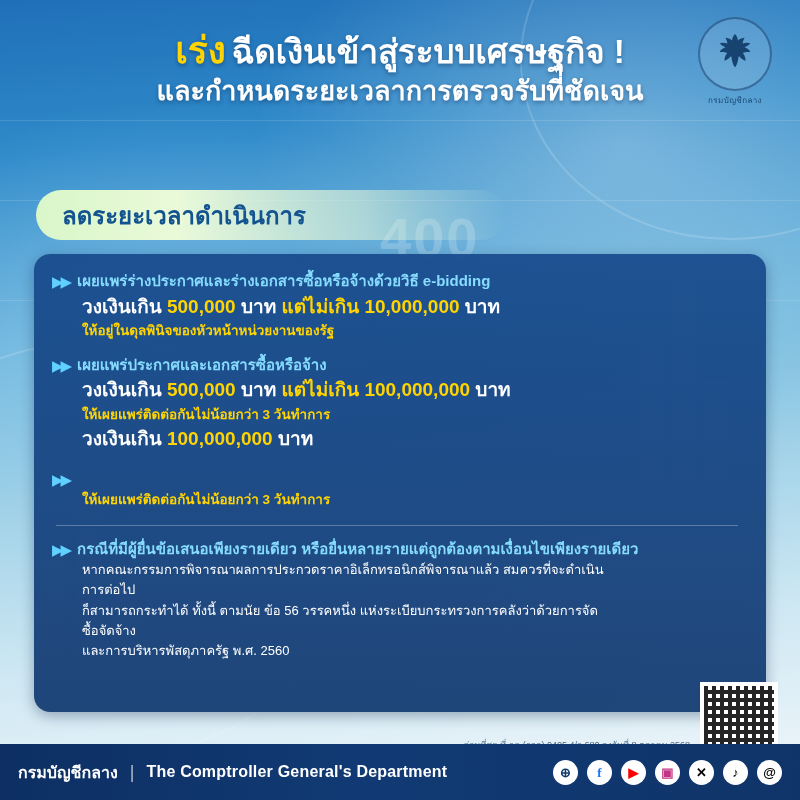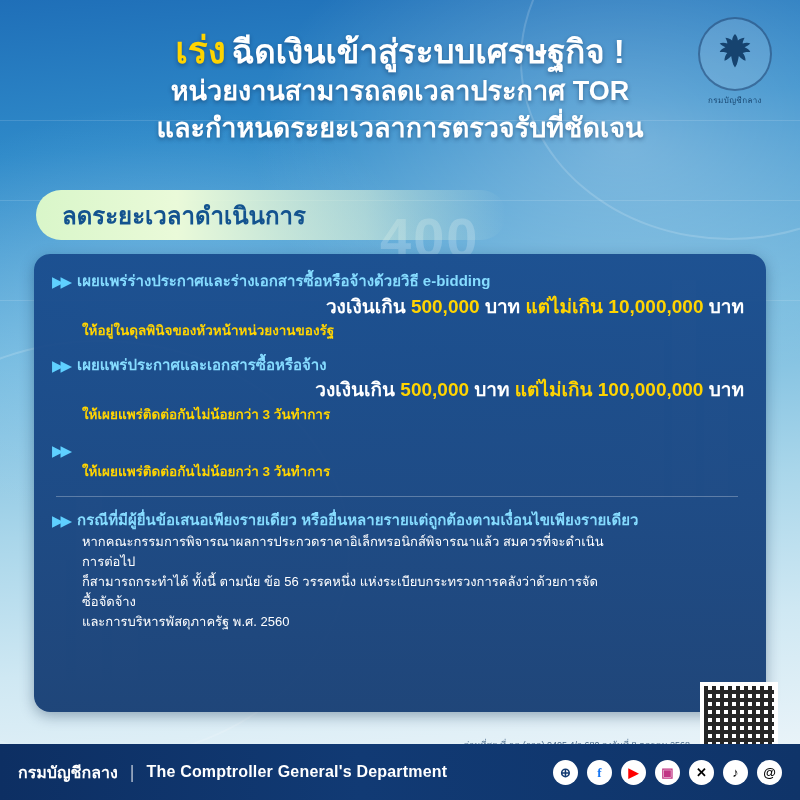--- a/index.html
+++ b/index.html
@@ -154,21 +154,20 @@
     font-weight: bold;
     color: #86dcff;
     line-height: 1.45;
   }
   .sub-indent { padding-left: 30px; }
   .amount {
     font-size: 19px;
     font-weight: bold;
     color: #ffffff;
     line-height: 1.5;
-    text-align: right;
   }
   .amount .y { color: #ffd400; }
   .note {
     font-size: 13.5px;
     font-weight: bold;
     color: #ffd400;
     line-height: 1.5;
   }
   .divider {
     height: 1px;
@@ -279,21 +278,20 @@
         <path d="M24 3c2 2 3 5 3 7 2-2 5-3 7-3-1 2-2 4-2 6 3-1 6-1 8 0-2 2-4 3-6 4 3 1 5 3 6 5-3 0-6 0-8 1 2 2 3 5 3 8-3-1-5-3-7-5-1 4-1 8-4 12-3-4-3-8-4-12-2 2-4 4-7 5 0-3 1-6 3-8-2-1-5-1-8-1 1-2 3-4 6-5-2-1-4-2-6-4 2-1 5-1 8 0 0-2-1-4-2-6 2 0 5 1 7 3 0-2 1-5 3-7z" fill="#16436f"></path>
       </svg>
     </div>
     <div class="logo-text">กรมบัญชีกลาง</div>
   </div>
 
   <div class="title-block">
     <div class="title-line1">
       <span class="accent">เร่ง</span><span>ฉีดเงินเข้าสู่ระบบเศรษฐกิจ !</span>
     </div>
-    <div class="title-line2">หน่วยงานสามารถลดเวลาประกาศ TOR</div>
     <div class="title-line3">และกำหนดระยะเวลาการตรวจรับที่ชัดเจน</div>
   </div>
 
   <div class="section-chip">
     <span>ลดระยะเวลาดำเนินการ</span>
   </div>
 
   <div class="panel">
 
     <div class="item">
@@ -312,20 +310,23 @@
     <div class="item" style="margin-top:12px;">
       <div class="item-row">
         <span class="arrow">▶▶</span>
         <span class="head-text">เผยแพร่ประกาศและเอกสารซื้อหรือจ้าง</span>
       </div>
       <div class="sub-indent">
         <div class="amount">
           <span>วงเงินเกิน </span><span class="y">500,000</span><span> บาท </span><span class="y">แต่ไม่เกิน </span><span class="y">100,000,000</span><span> บาท</span>
         </div>
         <div class="note">ให้เผยแพร่ติดต่อกันไม่น้อยกว่า 3 วันทำการ</div>
+        <div class="amount">
+          <span>วงเงินเกิน </span><span class="y">100,000,000</span><span> บาท</span>
+        </div>
       </div>
     </div>
 
     <div class="item" style="margin-top:14px;">
       <div class="item-row">
         <span class="arrow">▶▶</span>
       </div>
       <div class="sub-indent">
         <div class="note">ให้เผยแพร่ติดต่อกันไม่น้อยกว่า 3 วันทำการ</div>
       </div>

